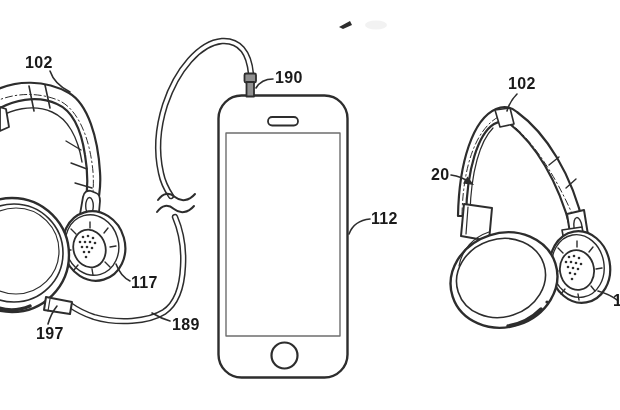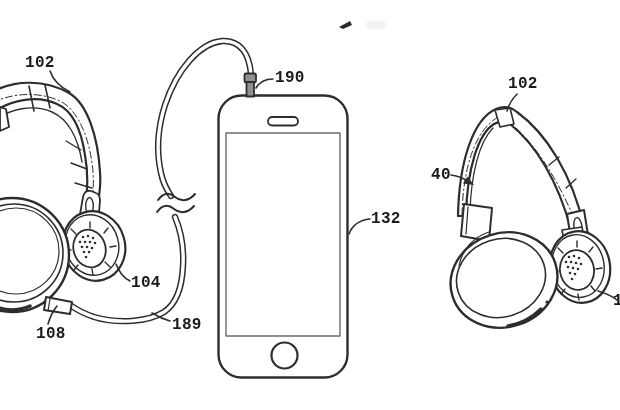--- a/index.html
+++ b/index.html
@@ -1,19 +1,19 @@
 <!DOCTYPE html>
 <html style="--line: #2d2d2d; --label: #1a1a1a; --bg: #ffffff;"><head>
 <meta charset="utf-8">
 <style>
   html,body{margin:0;padding:0;background:#fff;}
   .canvas{
     position:relative;width:620px;height:410px;overflow:hidden;
     background:var(--bg,#ffffff);
-    font-family:Liberation Mono, monospace;
+    font-family:Liberation Sans, sans-serif;
   }
   .canvas svg{position:absolute;left:0;top:0;}
   .ref{
     position:absolute;font-size:16px;font-weight:600;line-height:1;
     color:var(--label,#1a1a1a);letter-spacing:.3px;white-space:nowrap;
     user-select:none;
   }
   
   .ln{fill:none;stroke:var(--line,#2d2d2d);stroke-linecap:round;stroke-linejoin:round;}
   .fw{fill:#ffffff;}
@@ -210,27 +210,27 @@
     <g>
       <ellipse cx="376" cy="25" rx="11" ry="4.5" fill="#f2f2f2"></ellipse>
       <polygon class="dot" points="339,27 350,21 352,25 343,29"></polygon>
     </g>
   </svg>
 
   <div class="ref" style="left:25px;top:55px">102</div>
 
   <div class="ref" style="left:275px;top:70px">190</div>
 
-  <div class="ref" style="left:371px;top:211px">132</div>
-
-  <div class="ref" style="left:131px;top:275px">104</div>
-
-  <div class="ref" style="left:36px;top:326px">108</div>
+  <div class="ref" style="left:371px;top:211px">112</div>
+
+  <div class="ref" style="left:131px;top:275px">117</div>
+
+  <div class="ref" style="left:36px;top:326px">197</div>
 
   <div class="ref" style="left:172px;top:317px">189</div>
 
-  <div class="ref" style="left:431px;top:167px">40</div>
+  <div class="ref" style="left:431px;top:167px">20</div>
 
   <div class="ref" style="left:508px;top:76px">102</div>
 
   <div class="ref" style="left:613px;top:293px">1</div>
 
 </div>
 
 </body></html>

